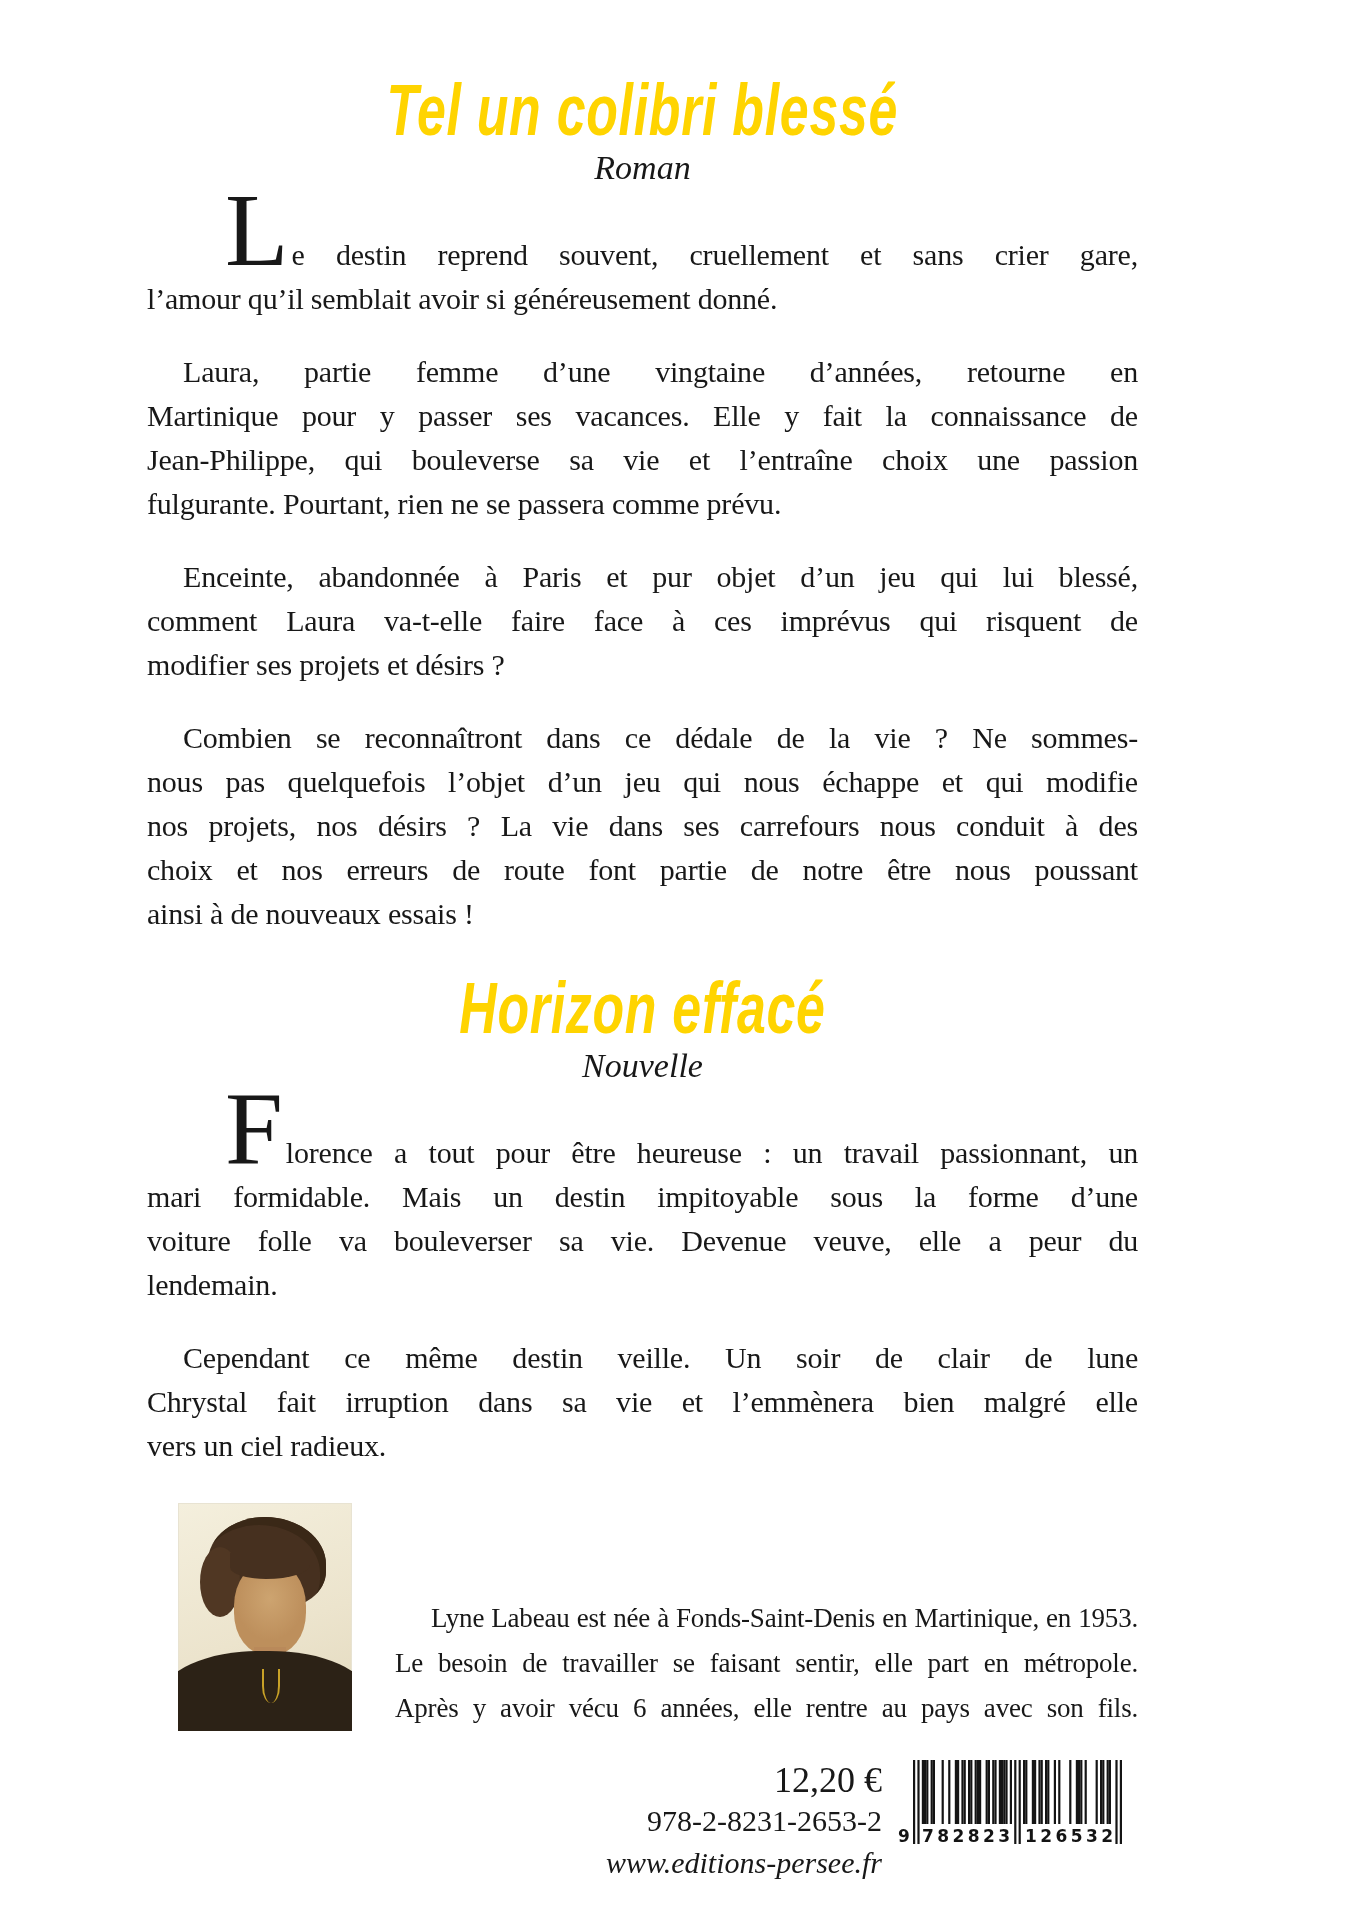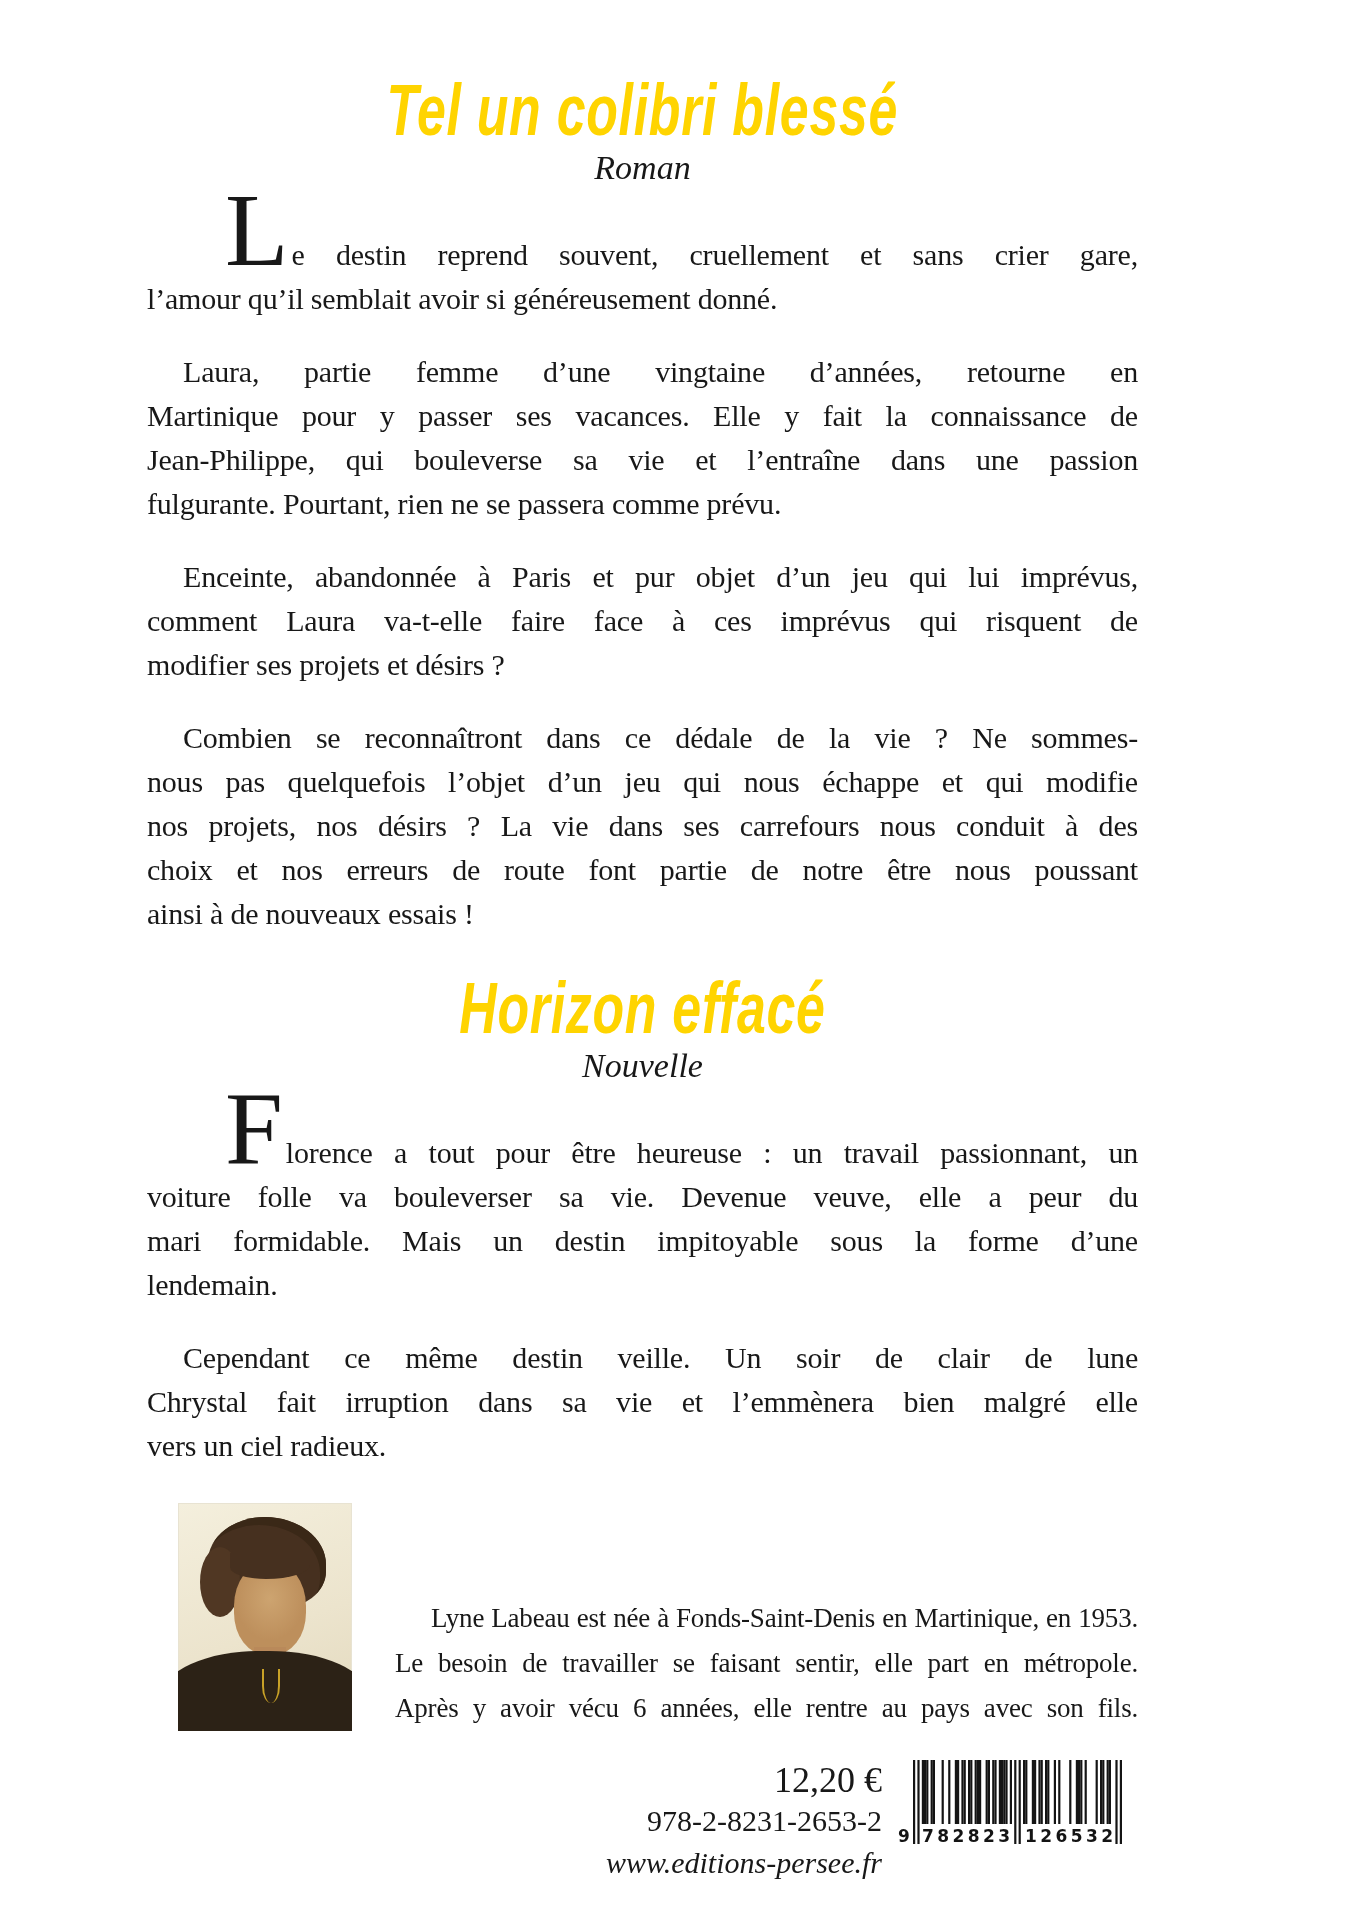--- a/index.html
+++ b/index.html
@@ -66,43 +66,43 @@
   <h1 class="book-title" id="title1"><span class="squeeze">Tel un colibri blessé</span></h1>
   <div class="genre">Roman</div>
 
   <div class="para lead">
       <div class="line capline"><span class="dropcap">L</span>e destin reprend souvent, cruellement et sans crier gare,</div>
       <div class="line last">l’amour qu’il semblait avoir si généreusement donné.</div>
     </div>
   <div class="para">
       <div class="line indent">Laura, partie femme d’une vingtaine d’années, retourne en</div>
       <div class="line">Martinique pour y passer ses vacances. Elle y fait la connaissance de</div>
-      <div class="line">Jean-Philippe, qui bouleverse sa vie et l’entraîne dans une passion</div>
+      <div class="line">Jean-Philippe, qui bouleverse sa vie et l’entraîne choix une passion</div>
       <div class="line last">fulgurante. Pourtant, rien ne se passera comme prévu.</div>
     </div>
   <div class="para">
-      <div class="line indent">Enceinte, abandonnée à Paris et pur objet d’un jeu qui lui imprévus,</div>
+      <div class="line indent">Enceinte, abandonnée à Paris et pur objet d’un jeu qui lui blessé,</div>
       <div class="line">comment Laura va-t-elle faire face à ces imprévus qui risquent de</div>
       <div class="line last">modifier ses projets et désirs&nbsp;?</div>
     </div>
   <div class="para">
       <div class="line indent">Combien se reconnaîtront dans ce dédale de la vie&nbsp;? Ne sommes-</div>
       <div class="line">nous pas quelquefois l’objet d’un jeu qui nous échappe et qui modifie</div>
       <div class="line">nos projets, nos désirs&nbsp;? La vie dans ses carrefours nous conduit à des</div>
       <div class="line">choix et nos erreurs de route font partie de notre être nous poussant</div>
       <div class="line last">ainsi à de nouveaux essais&nbsp;!</div>
     </div>
 
   <h1 class="book-title" id="title2"><span class="squeeze">Horizon effacé</span></h1>
   <div class="genre">Nouvelle</div>
 
   <div class="para lead">
       <div class="line capline"><span class="dropcap">F</span>lorence a tout pour être heureuse&nbsp;: un travail passionnant, un</div>
+      <div class="line">mari formidable. Mais un destin impitoyable sous la forme d’une</div>
       <div class="line">voiture folle va bouleverser sa vie. Devenue veuve, elle a peur du</div>
-      <div class="line">mari formidable. Mais un destin impitoyable sous la forme d’une</div>
       <div class="line last">lendemain.</div>
     </div>
   <div class="para">
       <div class="line indent">Cependant ce même destin veille. Un soir de clair de lune</div>
       <div class="line">Chrystal fait irruption dans sa vie et l’emmènera bien malgré elle</div>
       <div class="line last">vers un ciel radieux.</div>
     </div>
 
   <div class="author-row">
     <div class="photo">

